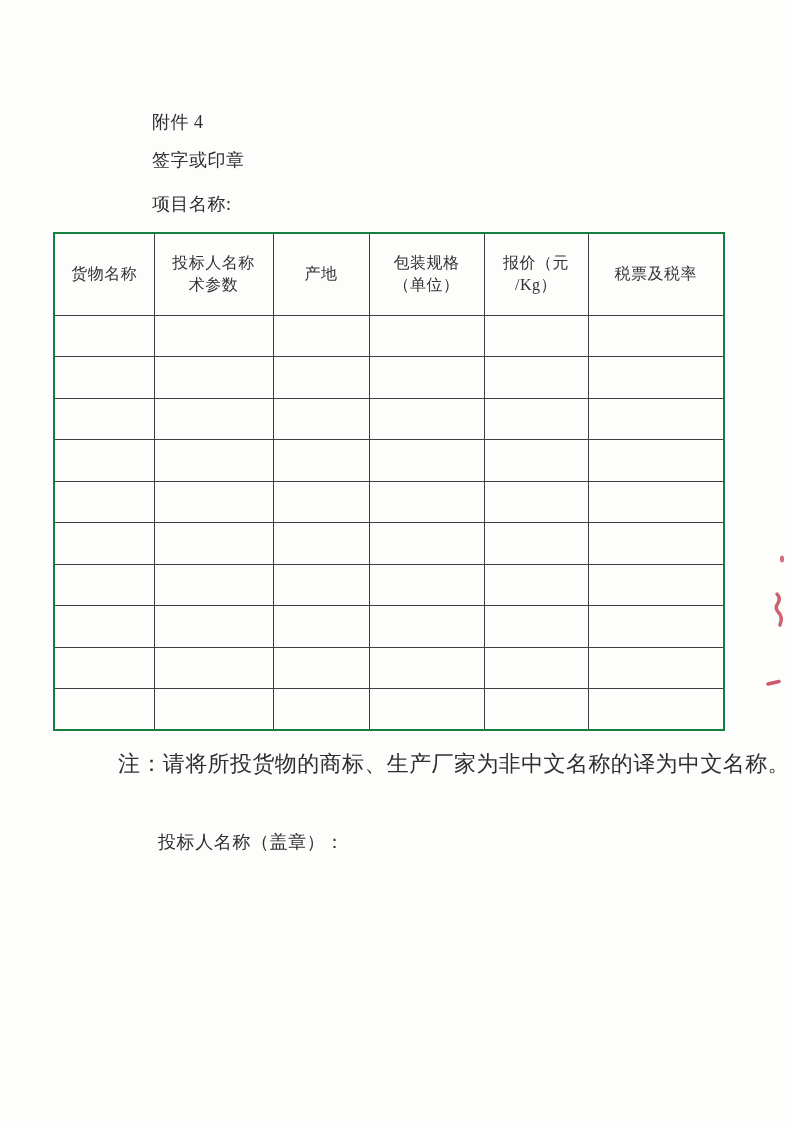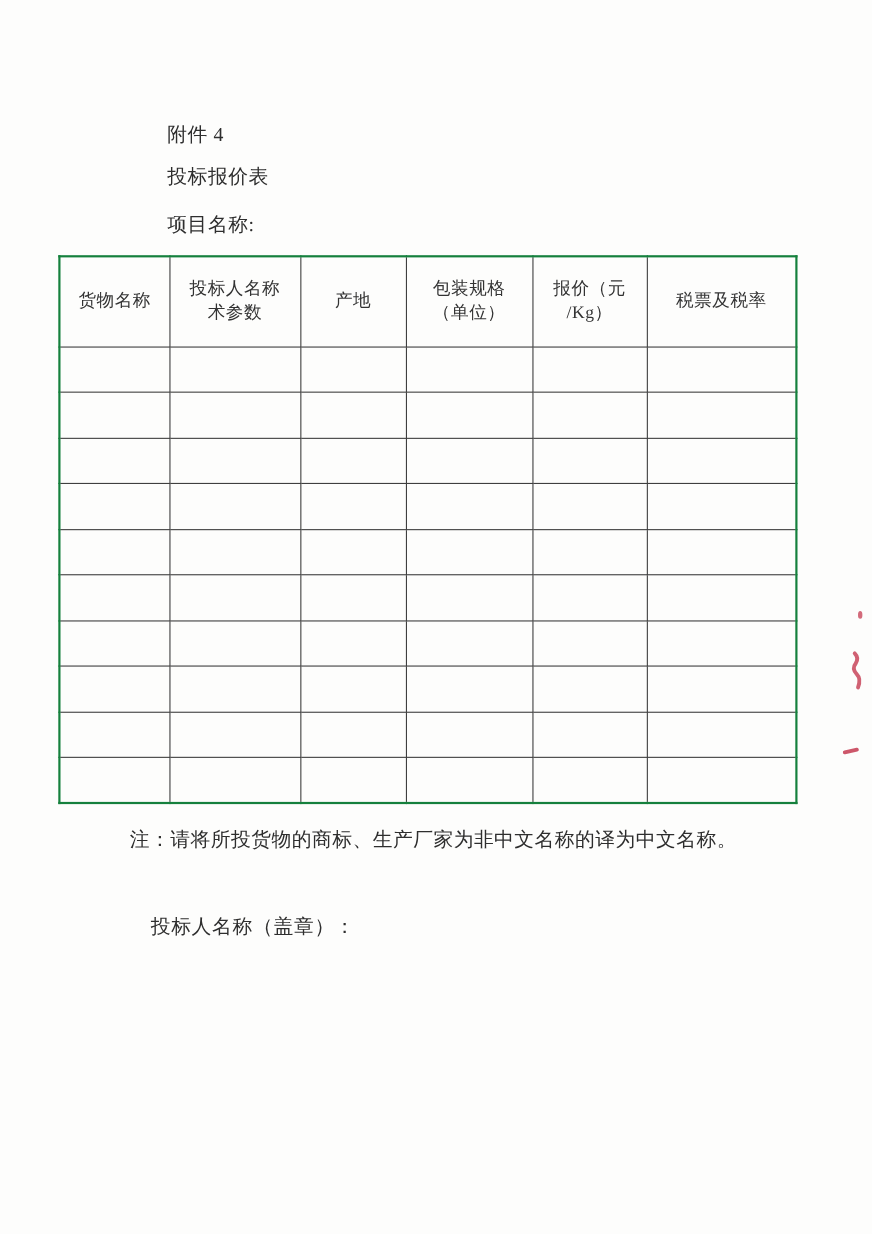--- a/index.html
+++ b/index.html
@@ -50,28 +50,28 @@
     text-align: center;
     vertical-align: middle;
     white-space: pre-line;
     color: #333333;
     letter-spacing: 0.5px;
   }
   .note-line {
     position: absolute;
     left: 118px;
     top: 752px;
-    font-size: 18px;
+    font-size: 22px;
     line-height: 23px;
     letter-spacing: 0.4px;
     white-space: nowrap;
   }
   .sig-line {
     position: absolute;
-    left: 137px;
+    left: 158px;
     font-size: 18px;
     line-height: 23px;
     letter-spacing: 0.6px;
     white-space: nowrap;
     font-family: Liberation Serif, serif;
   }
   #bidder-label { top: 831px; }
   #rep-label    { top: 906px; }
 
   .ink-overlay {
@@ -83,21 +83,21 @@
     pointer-events: none;
   }
 </style>
 </head>
 <body>
 
 <div class="page">
 
   <div class="heading-line" id="attachment-label">附件 4</div>
 
-  <div class="heading-line" id="form-title">投标报价表</div>
+  <div class="heading-line" id="form-title">签字或印章</div>
 
   <div class="heading-line" id="project-name">项目名称:</div>
 
   <table class="quote-table">
     <colgroup>
       <col style="width:100px">
       <col style="width:119px">
       <col style="width:96px">
       <col style="width:115px">
       <col style="width:104px">

